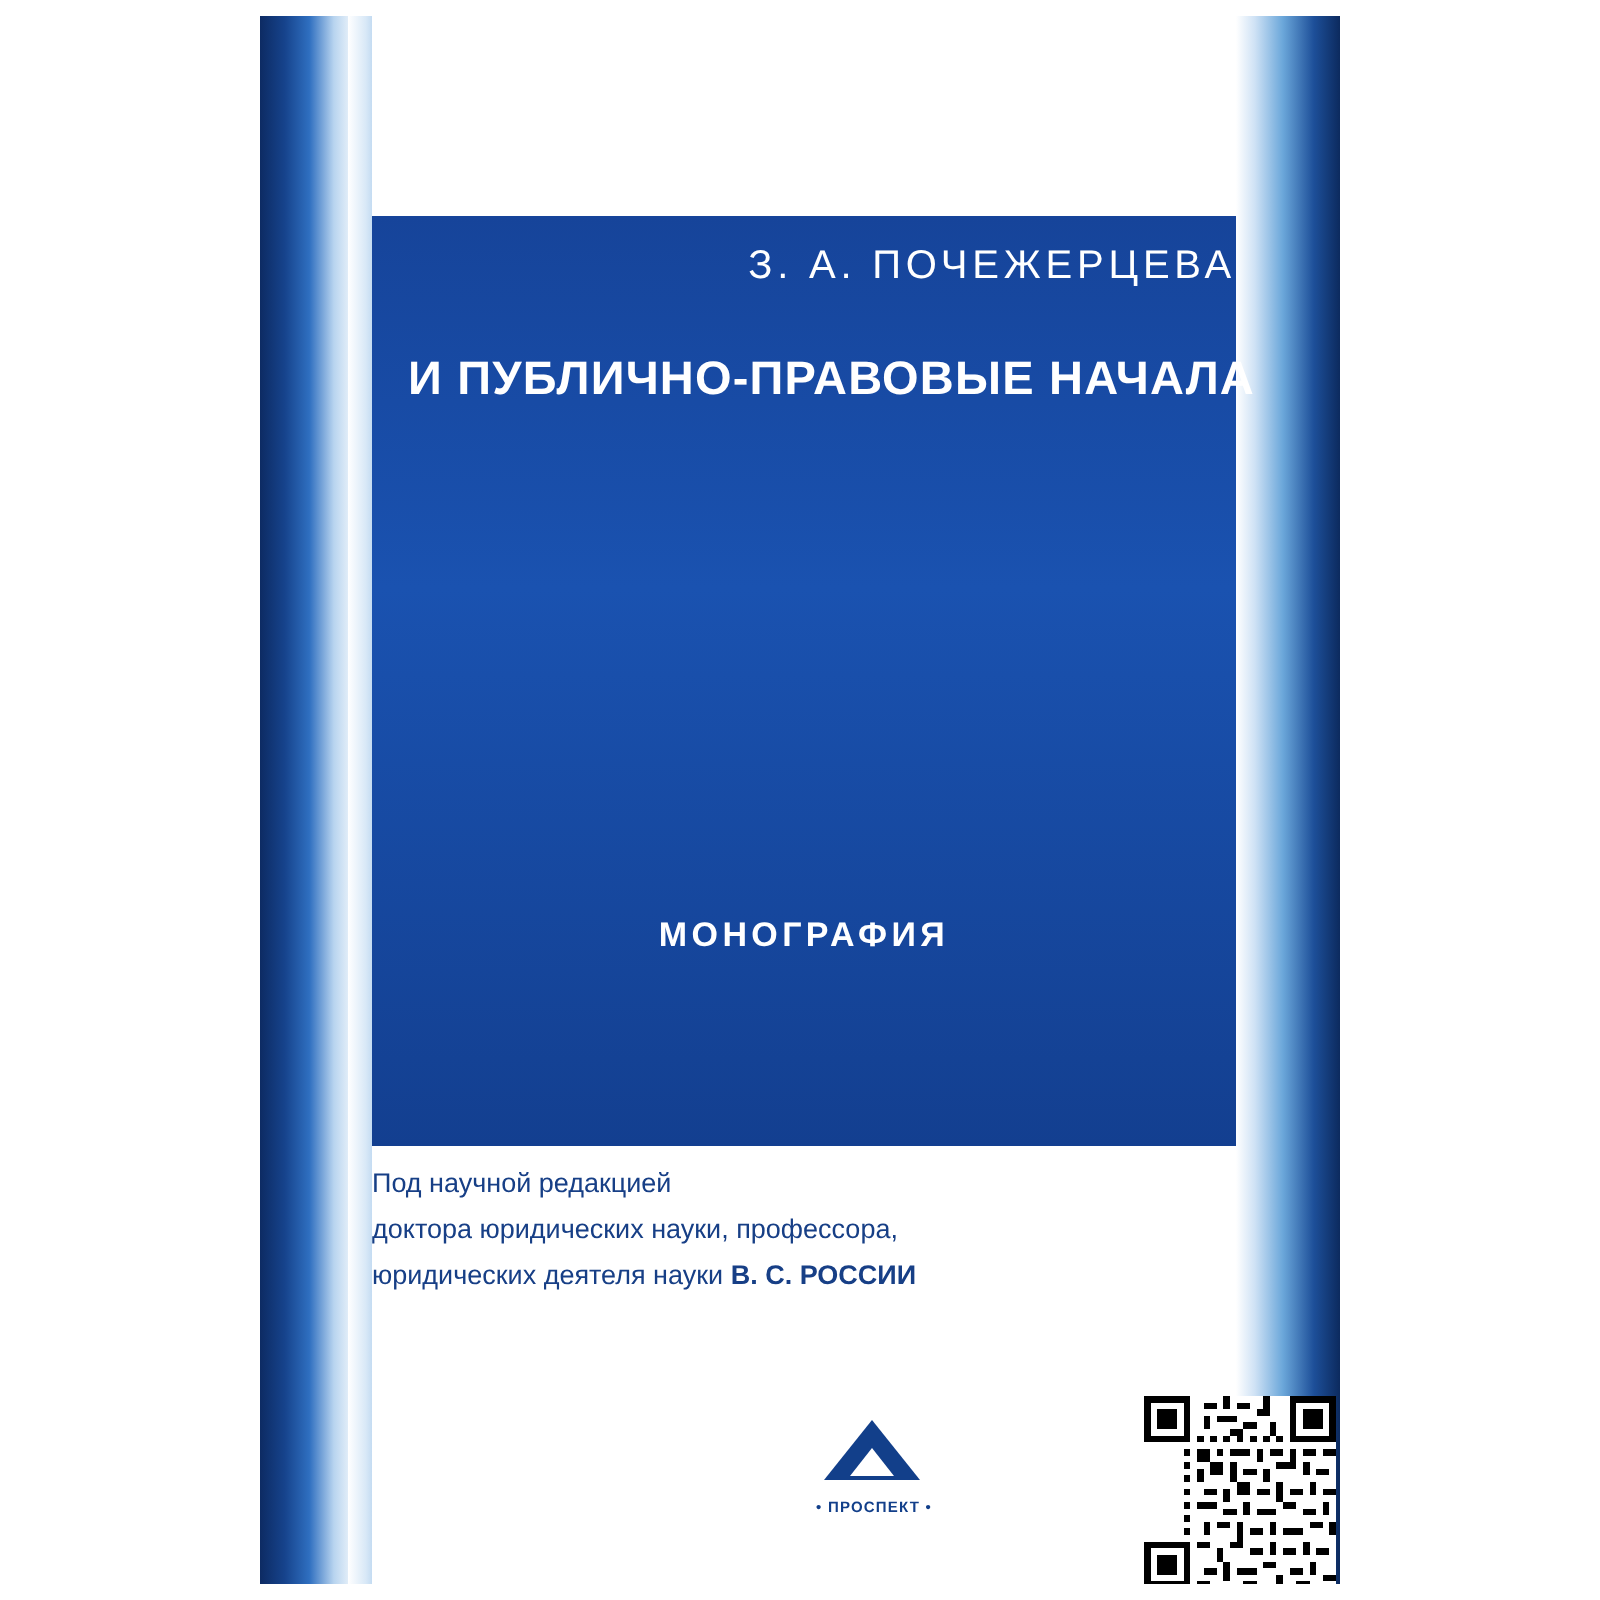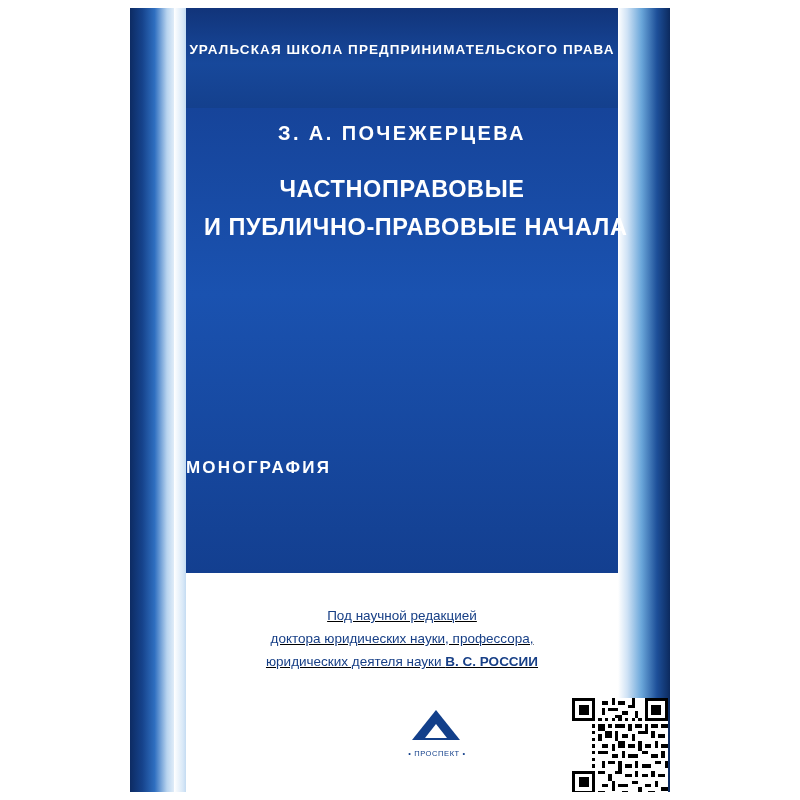--- a/index.html
+++ b/index.html
@@ -95,24 +95,24 @@
     top: 100px;
     width: 100%;
     height: 465px;
     background: linear-gradient(to bottom, #16449a 0%, #1a52b0 40%, #133f90 100%);
   }
   .author {
     position: absolute;
     left: 0;
     top: 14px;
     width: 100%;
-    text-align: center;
+    text-align: right;
     color: #ffffff;
     font-size: 20px;
-    font-weight: bold;
+    font-weight: normal;
     letter-spacing: 2.4px;
   }
   .title-block {
     position: absolute;
     left: 18px;
     top: 62px;
     width: calc(100% - 36px);
     text-align: center;
   }
   .title-line {
@@ -121,35 +121,33 @@
     font-weight: bold;
     letter-spacing: 0.6px;
     line-height: 38px;
     white-space: nowrap;
   }
   .subtype {
     position: absolute;
     left: 0;
     top: 350px;
     width: 100%;
-    text-align: left;
+    text-align: center;
     color: #ffffff;
     font-size: 17px;
     font-weight: bold;
     letter-spacing: 2.2px;
   }
 
   
   .credits {
     position: absolute;
     left: 0;
-    top: 596px;
-    width: 100%;
-    text-align: center;
-    text-decoration: underline;
+    top: 572px;
+    width: 100%;
   }
   .credits div {
     color: #173f86;
     font-size: 13.5px;
     line-height: 23px;
   }
   .credits .strong {
     font-weight: bold;
   }
 
@@ -190,21 +188,21 @@
     border-right: 11px solid transparent;
     border-bottom: 14px solid #ffffff;
   }
   .pub-name {
     position: absolute;
     left: 0;
     bottom: 2px;
     width: 100%;
     text-align: center;
     font-size: 7.5px;
-    font-weight: normal;
+    font-weight: bold;
     letter-spacing: 0.6px;
     color: #123f8a;
   }
 
   
   .qr {
     position: absolute;
     left: 386px;
     top: 690px;
     width: 96px;
@@ -217,29 +215,25 @@
 <body>
 
 <div class="cover-wrap">
 
   <div class="spine"></div>
   <div class="spine-inner"></div>
   <div class="right-band"></div>
 
   <div class="body-area">
 
-    <div class="header-band">
-      <div class="header-series">УРАЛЬСКАЯ ШКОЛА ПРЕДПРИНИМАТЕЛЬСКОГО ПРАВА</div>
-    </div>
 
     <div class="title-panel">
       <div class="author">З. А. ПОЧЕЖЕРЦЕВА</div>
 
       <div class="title-block">
-        <div class="title-line">ЧАСТНОПРАВОВЫЕ</div>
         <div class="title-line">И ПУБЛИЧНО-ПРАВОВЫЕ НАЧАЛА</div>
       </div>
 
       <div class="subtype">МОНОГРАФИЯ</div>
     </div>
 
     <div class="credits">
       <div>Под научной редакцией</div>
       <div>доктора юридических науки, профессора,</div>
       <div>

